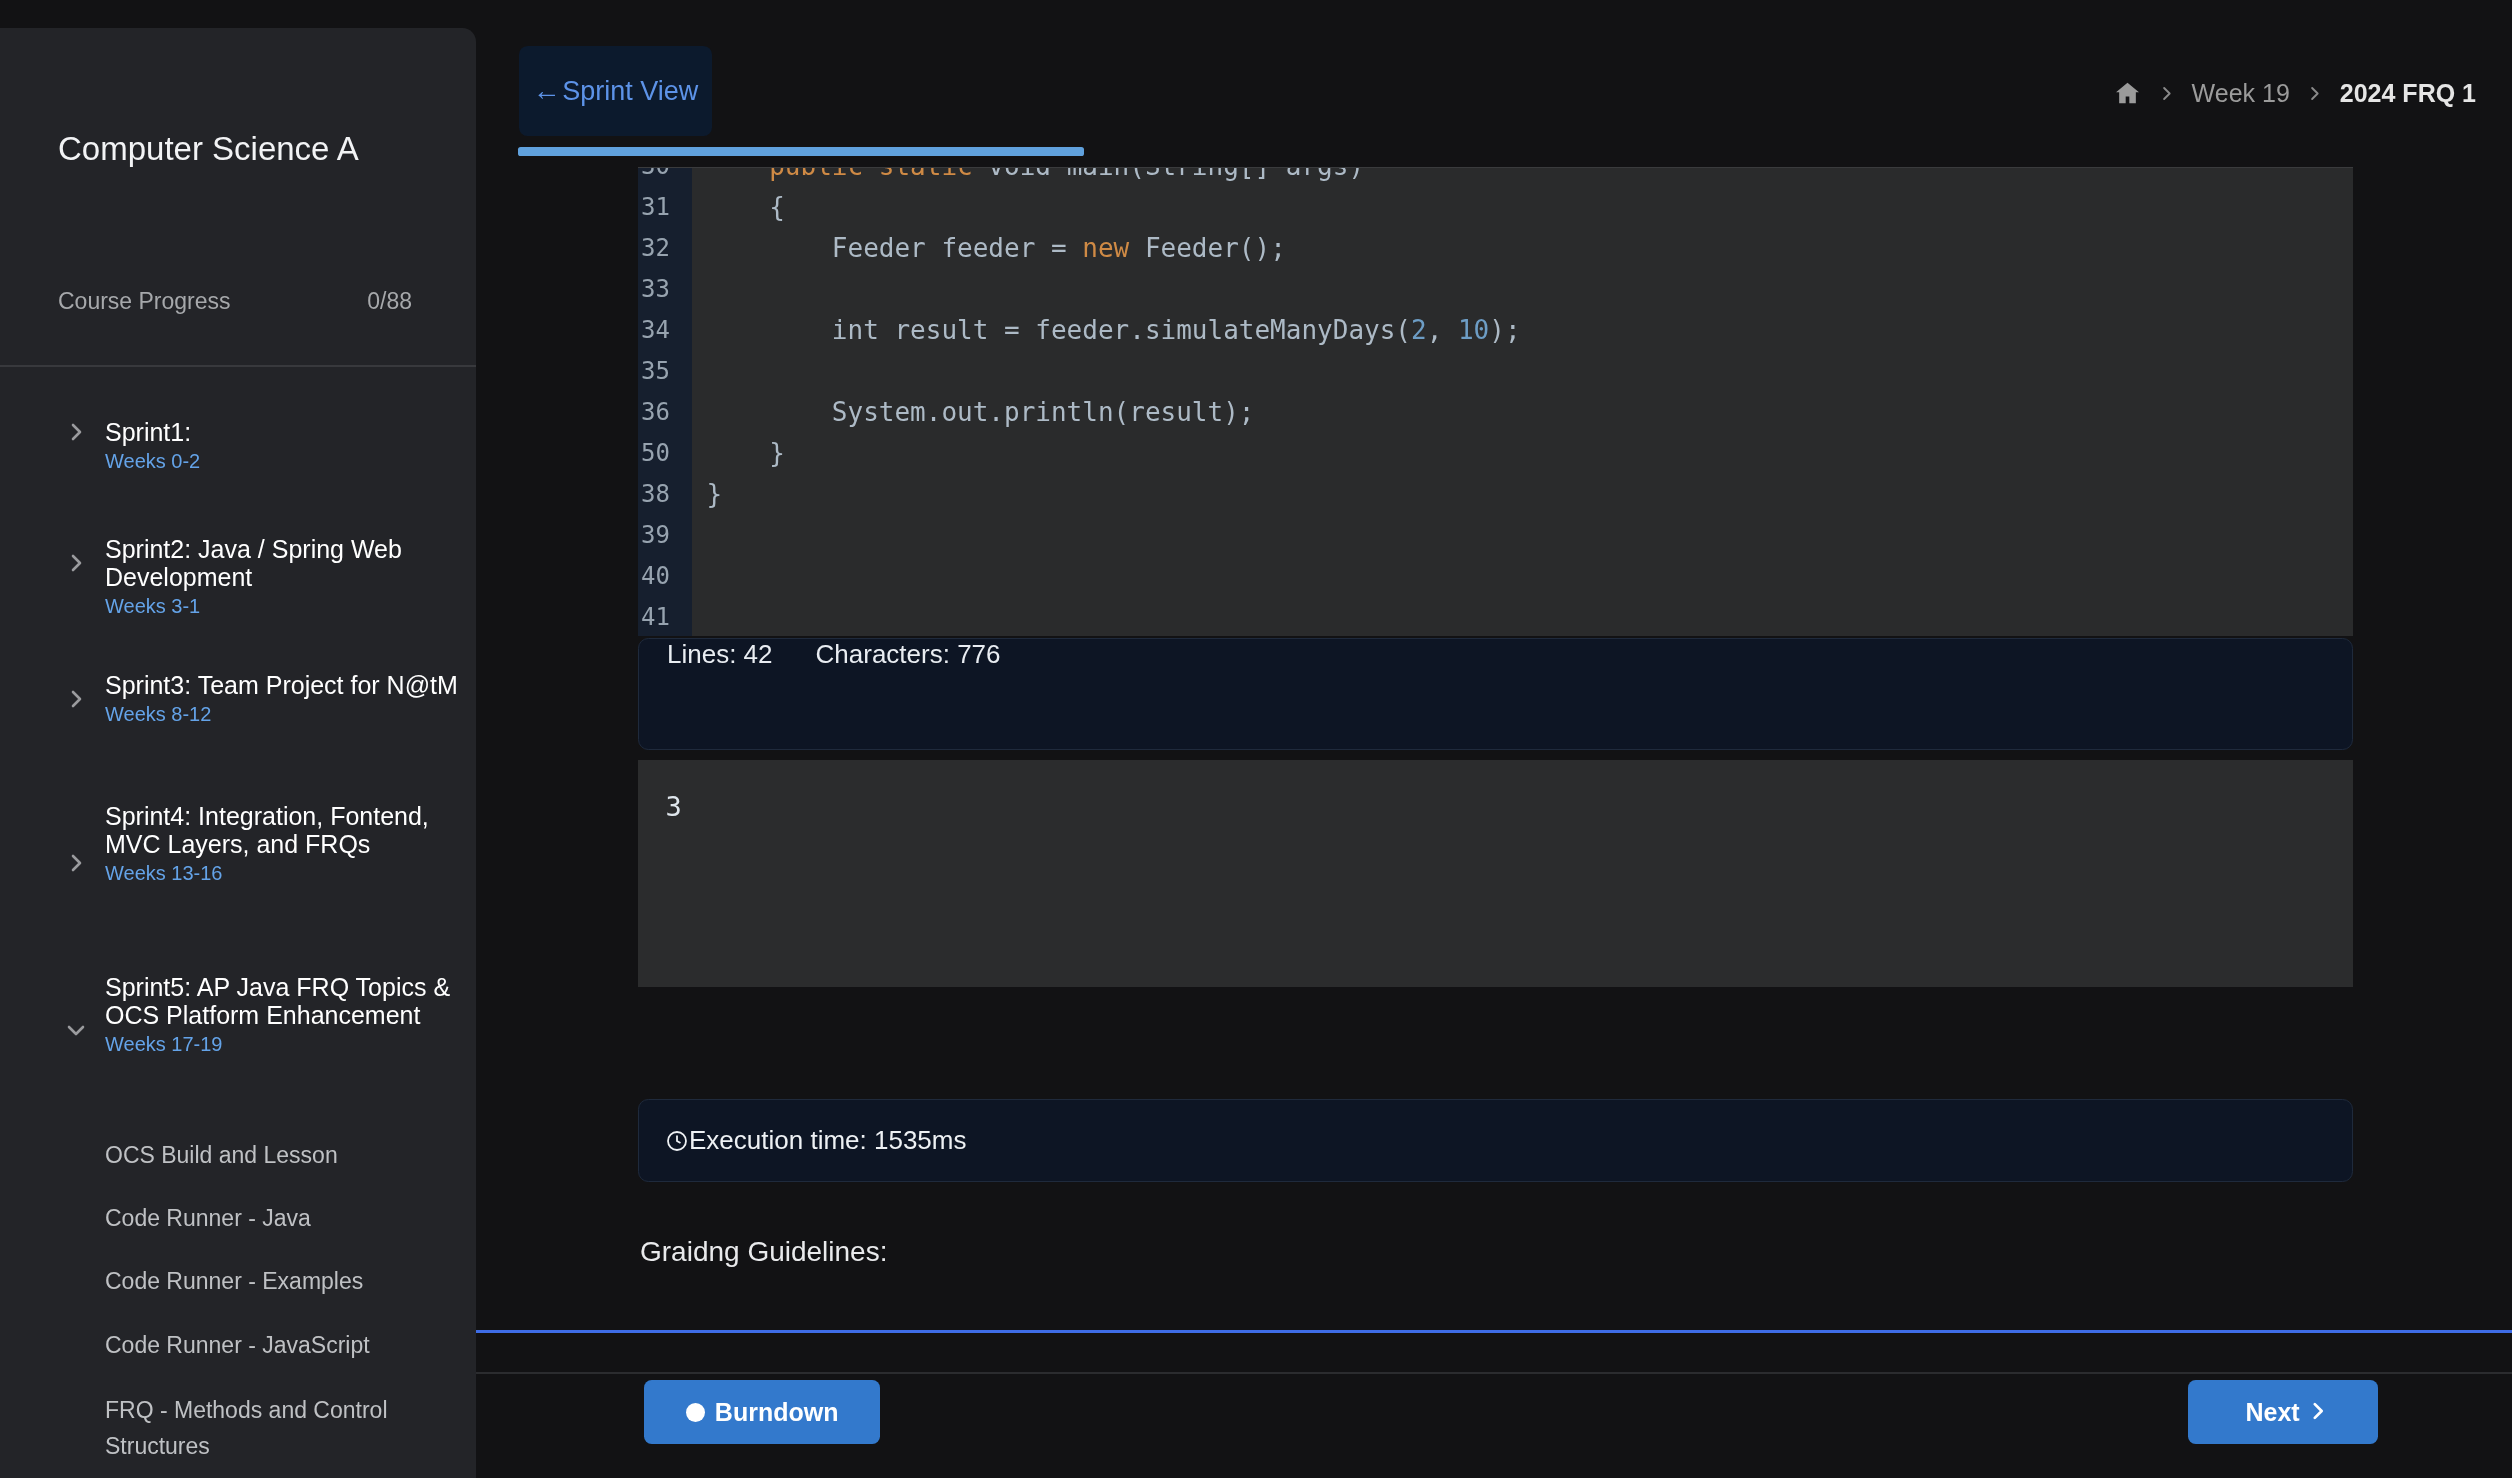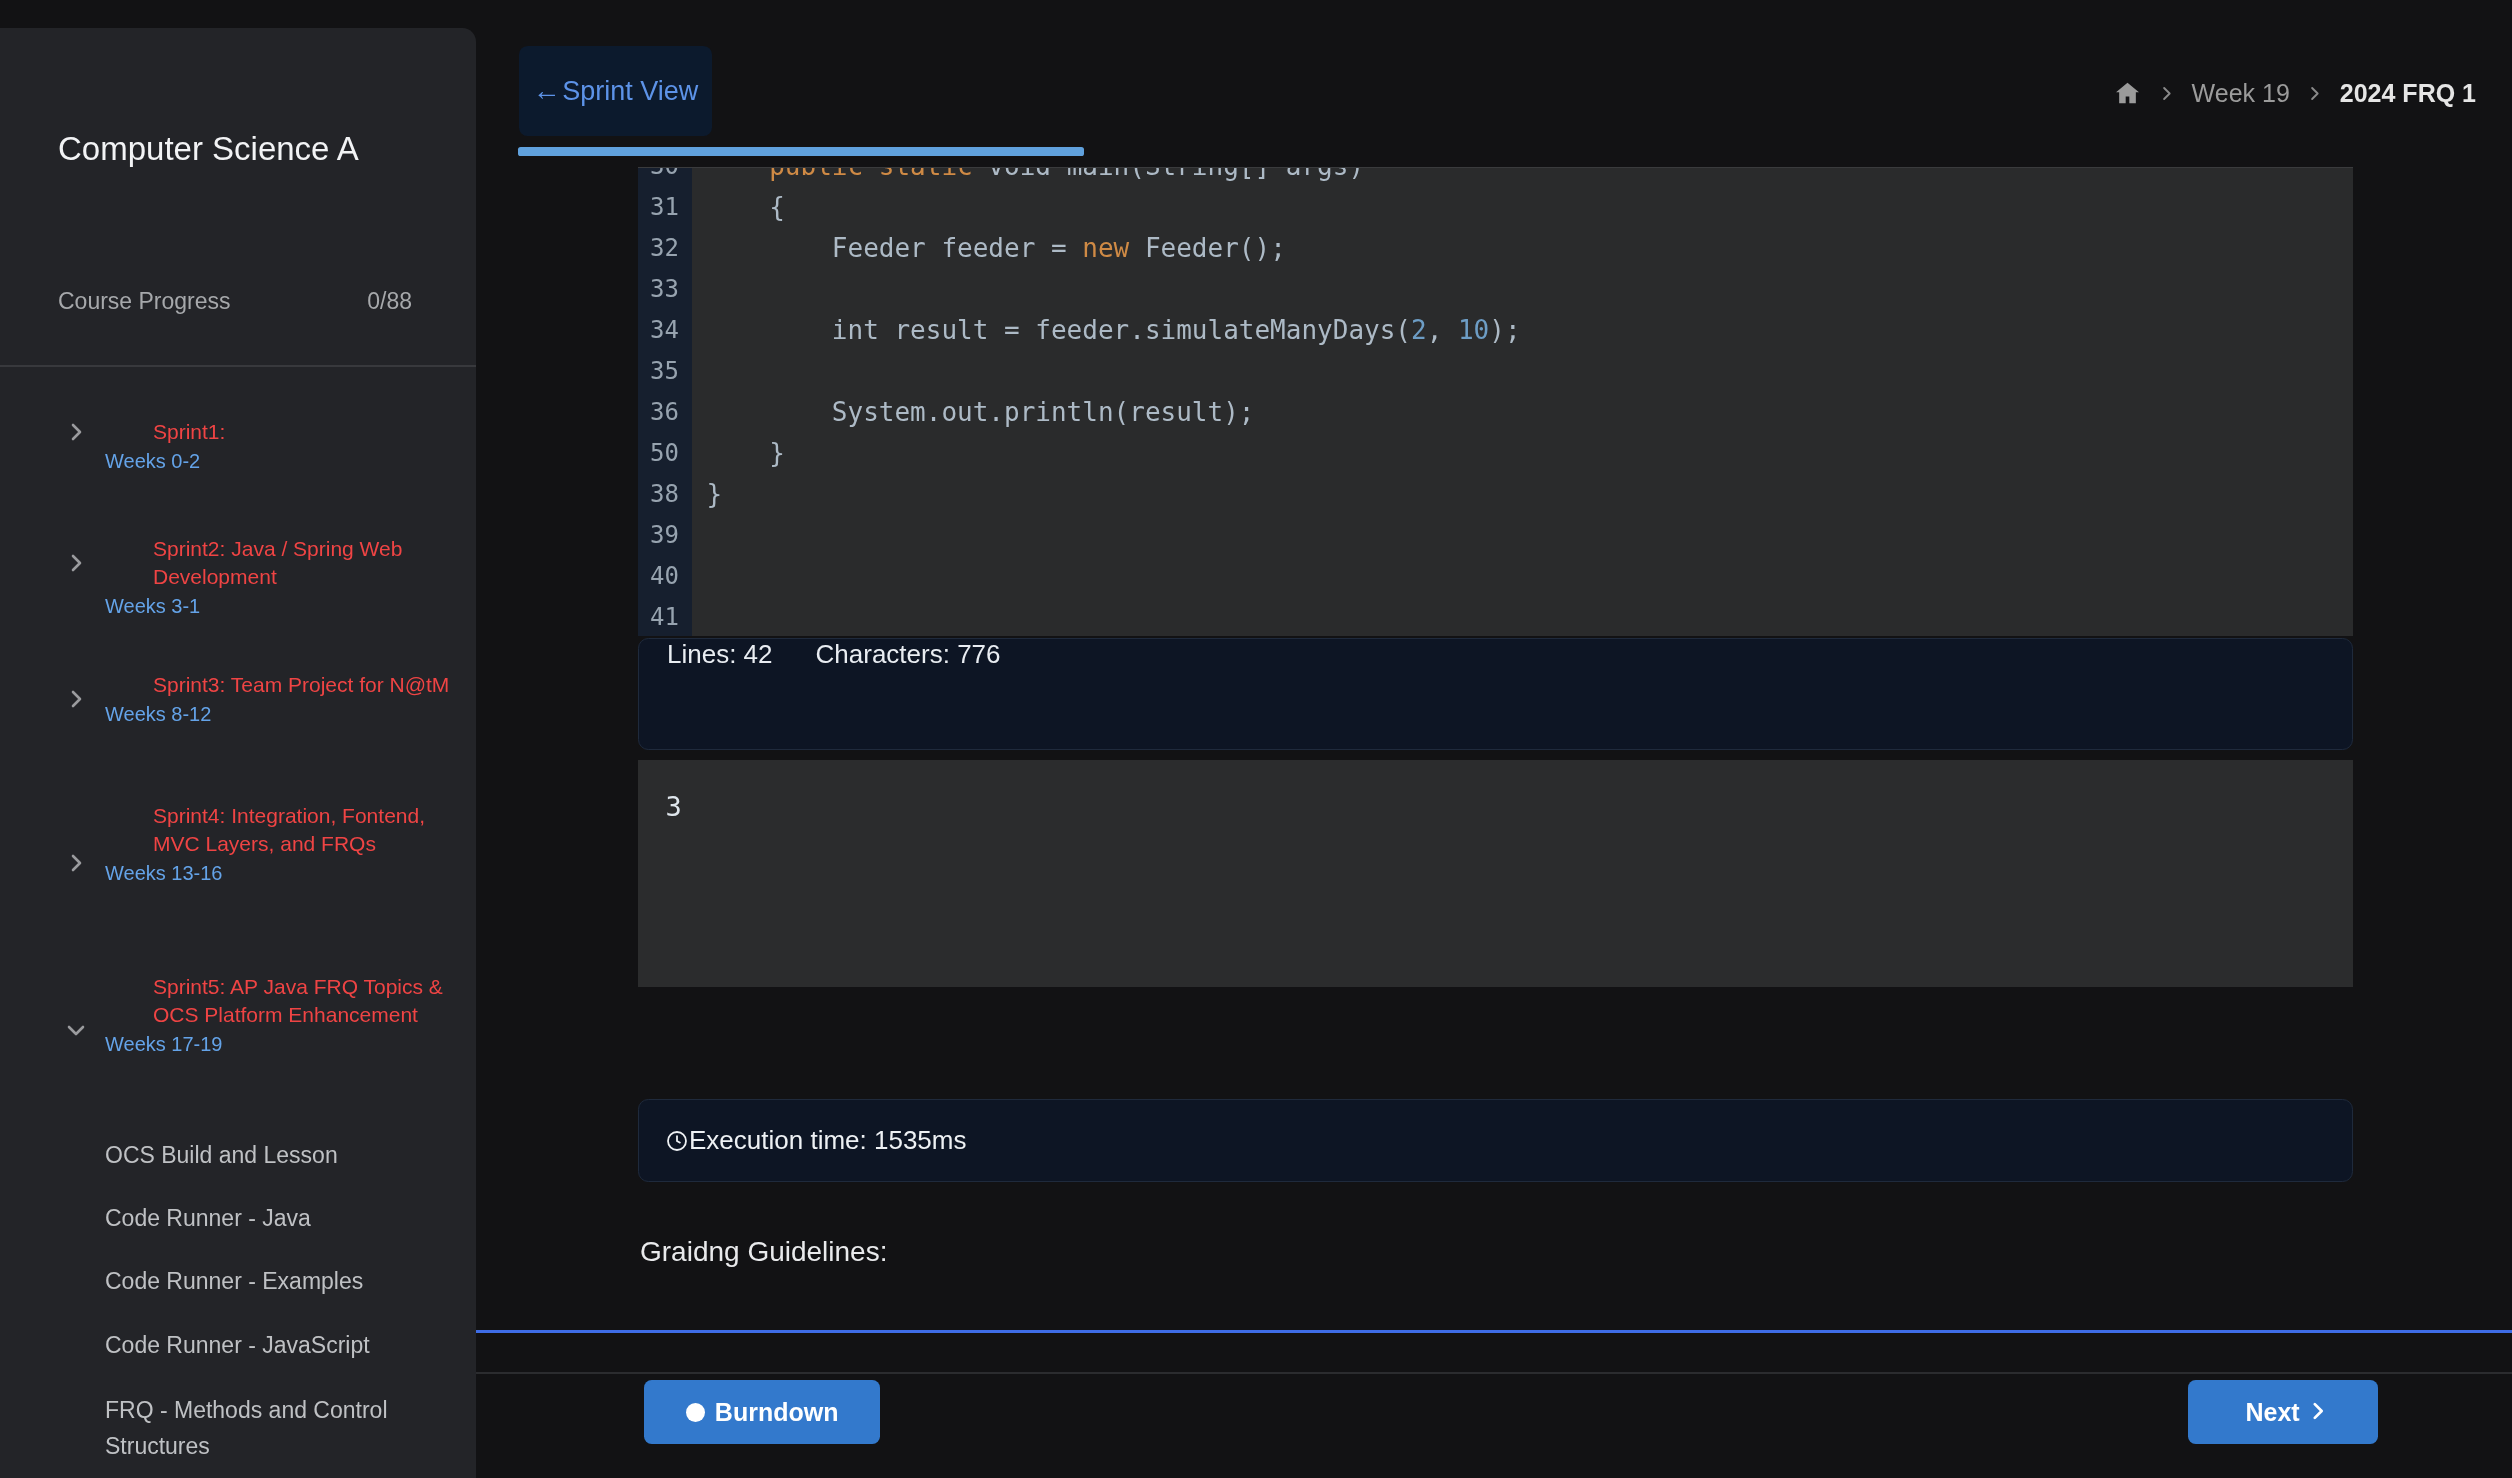--- a/index.html
+++ b/index.html
@@ -9,21 +9,21 @@
   
   .sidebar { position:absolute; left:0; top:28px; width:476px; height:1450px;
              background:#232428; border-radius:0 13.7px 0 0; }
   .sb-title { position:absolute; left:58px; top:94px; width:369px;
               font-size:33px; line-height:54px; font-weight:500; color:#f2f3f5; }
   .sb-progress { position:absolute; left:58px; top:260px; width:354px;
                  display:flex; justify-content:space-between;
                  font-size:23px; color:#a6a8ab; }
   .sb-divider { position:absolute; left:0; top:337px; width:476px; height:1.7px; background:#38393d; }
   .sprint { position:absolute; left:105px; width:364px; cursor:pointer; }
-  .sprint-label { font-size:21px; line-height:28px; color:#ef4444;margin-left:48px; }
+  .sprint-label { font-size:25px; line-height:28px; color:#ffffff; }
   .sprint-weeks { margin-top:3.4px; font-size:20px; line-height:24px; color:#64a3e8; }
   .chev { position:absolute; left:64px; width:24px; height:24px; cursor:pointer; }
   .chev svg { width:24px; height:24px; display:block; }
   .subitem { position:absolute; left:105px; width:364px;
              font-size:23px; line-height:36px; color:#bfc1c4; cursor:pointer; }
 
   
   .tab-sprint-view { position:absolute; left:519px; top:46px; width:193px; height:90px;
                      background:#0c1a2d; border-radius:8.6px; display:flex;
                      align-items:center; justify-content:center; cursor:pointer; }
@@ -35,21 +35,21 @@
                 display:flex; align-items:center; gap:15.5px; }
   .bc-text { font-size:25px; color:#9b9b9b; cursor:pointer; }
   .bc-current { font-size:25px; color:#e5e5e5; font-weight:600; }
   .bc-sep svg, .bc-home svg { display:block; }
 
   
   .editor { position:absolute; left:638px; top:167px; width:1715px; height:469px;
             background:#2a2b2c; border-top:1.7px solid #3a3b3d; overflow:hidden; }
   .gutter { position:absolute; left:0; top:0; width:54px; height:469px; background:#161f2e; }
   .gutter-inner { margin-top:-22px; }
-  .ln { height:41px; line-height:41px; text-align:right; padding-right:13px;
+  .ln { height:41px; line-height:41px; text-align:right; padding-right:22px;
         font-family:"DejaVu Sans Mono", monospace; font-size:24px; color:#97a3af; }
   .code { position:absolute; left:54px; top:0; right:0; height:469px; }
   .code-inner { margin-top:-22px; padding-left:14.6px; }
   .cl { height:41px; line-height:41px; white-space:pre;
         font-family:"DejaVu Sans Mono", monospace; font-size:26px; }
   .tok-p  { color:#adbac6; }
   .tok-kw { color:#cf8a45; }
   .tok-num{ color:#6d9dc5; }
 
   

